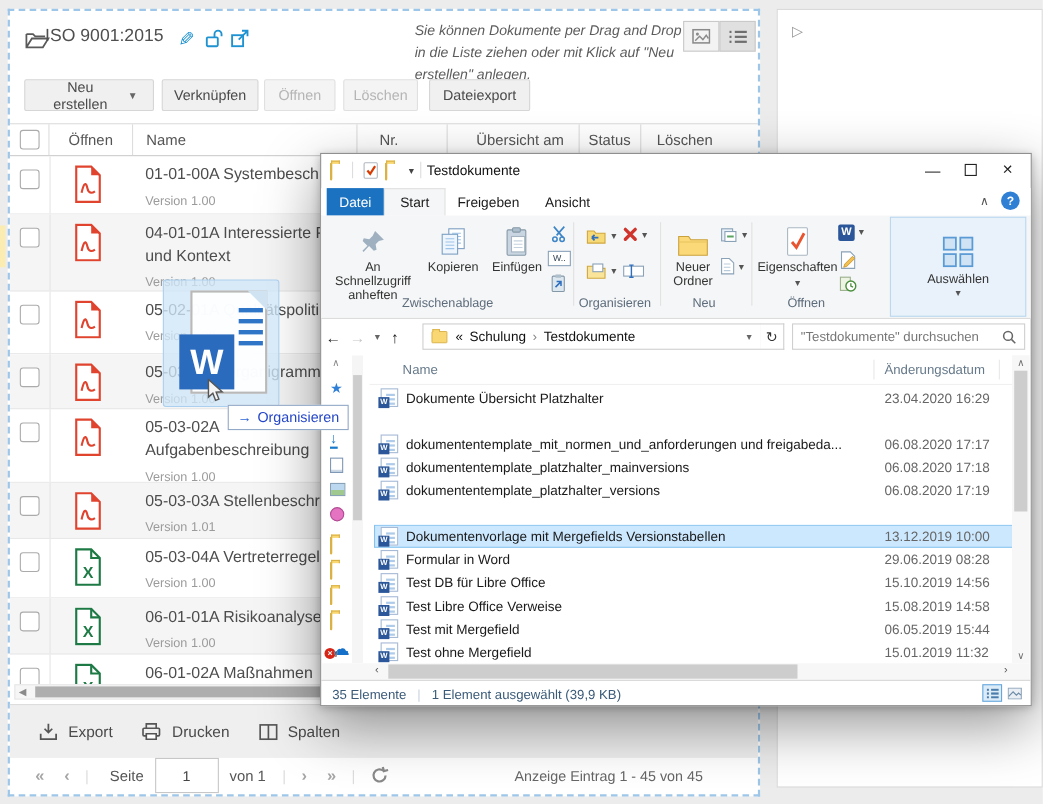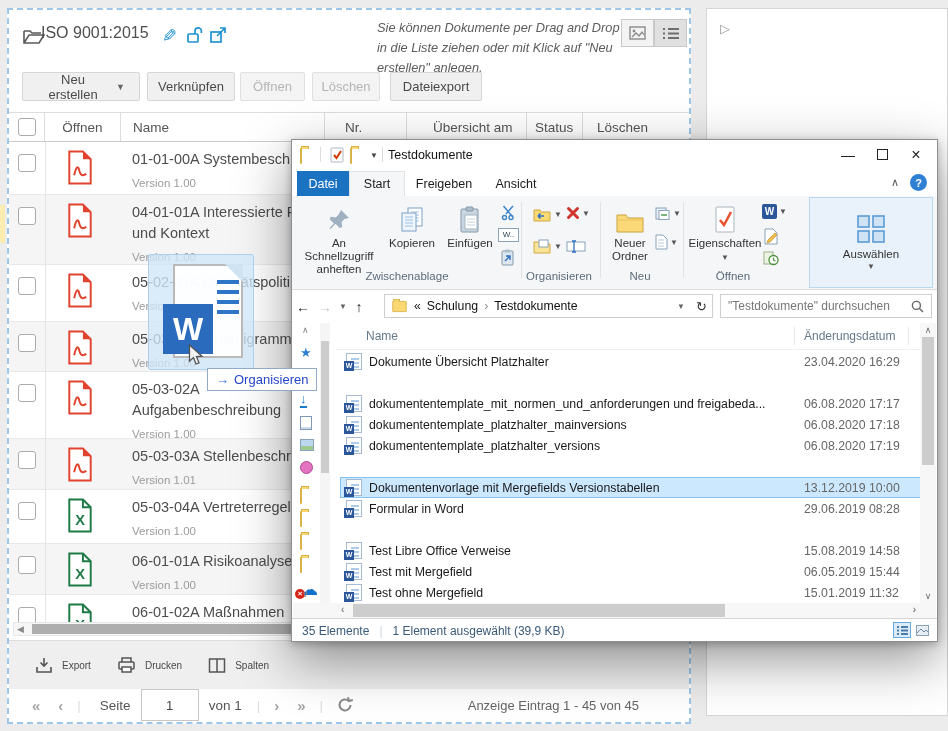--- a/index.html
+++ b/index.html
@@ -32,21 +32,21 @@
   .colsep{position:absolute;left:36px;top:0;bottom:0;width:1px;background:#e5e5e5}
   .ficon{position:absolute;left:57px;top:8px}
   .nm{position:absolute;left:123px;top:7px;font-size:14.5px;color:#4d4d4d;line-height:21px;white-space:nowrap}
   .ver{font-size:11.5px;color:#9b9b9b;margin-top:3px}
 
   .hscroll{left:4px;top:612px;width:672px;height:14px;background:#f6f6f6;border:1px solid #e7e7e7;box-sizing:border-box}
   .hthumb{position:absolute;left:18px;top:1px;height:10px;width:618px;background:#aeaeae}
   .harrow{position:absolute;top:1px;font-size:9px;color:#8a8a8a}
 
   .appfooter{left:0;top:630px;width:680px;height:48px;background:#efefef;border-top:1px solid #ddd;
-             display:flex;align-items:center;font-size:10px;color:#4a4a4a}
+             display:flex;align-items:center;font-size:14px;color:#4a4a4a}
   .fbtn{display:flex;align-items:center;gap:9px;margin-left:26px}
   .pager{left:0;top:678px;width:680px;height:34px;display:flex;align-items:center;font-size:13.5px;color:#555}
   .pgi{color:#a6a6a6;font-size:15px;font-weight:bold;padding:0 9px}
   .pgsep{color:#ddd;padding:0 5px}
   .pginput{width:52px;height:28px;border:1px solid #c7c7c7;text-align:center;font-size:13px;color:#444;
            font-family:"Liberation Sans",sans-serif}
   .pginfo{position:absolute;right:50px;font-size:13px;color:#666}
 
   
   .sidepanel{left:706px;top:8px;width:242px;height:708px;background:#fff;border:1px solid #d6d6d6;box-sizing:border-box}
@@ -679,20 +679,25 @@
     <div class="frow sel" style="top:154px">
         <span class="fw"></span>
         <span>Dokumentenvorlage mit Mergefields Versionstabellen</span>
         <span class="dt">13.12.2019 10:00</span>
       </div>
     <div class="frow" style="top:175px">
         <span class="fw"></span>
         <span>Formular in Word</span>
         <span class="dt">29.06.2019 08:28</span>
       </div>
+    <div class="frow" style="top:196px">
+        <span class="fw"></span>
+        <span>Test DB für Libre Office</span>
+        <span class="dt">15.10.2019 14:56</span>
+      </div>
     <div class="frow" style="top:217px">
         <span class="fw"></span>
         <span>Test Libre Office Verweise</span>
         <span class="dt">15.08.2019 14:58</span>
       </div>
     <div class="frow" style="top:238px">
         <span class="fw"></span>
         <span>Test mit Mergefield</span>
         <span class="dt">06.05.2019 15:44</span>
       </div>

